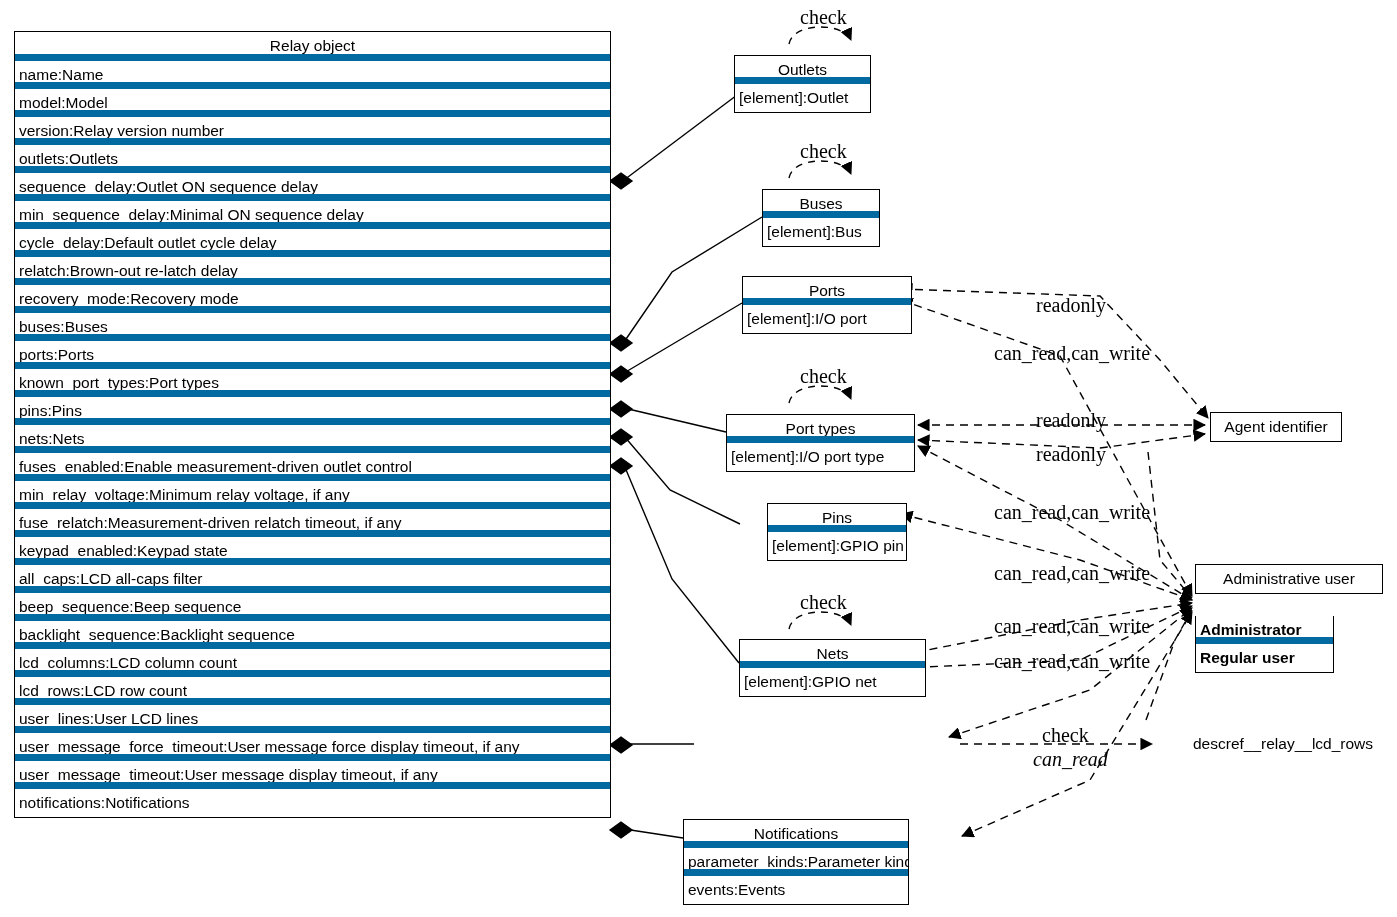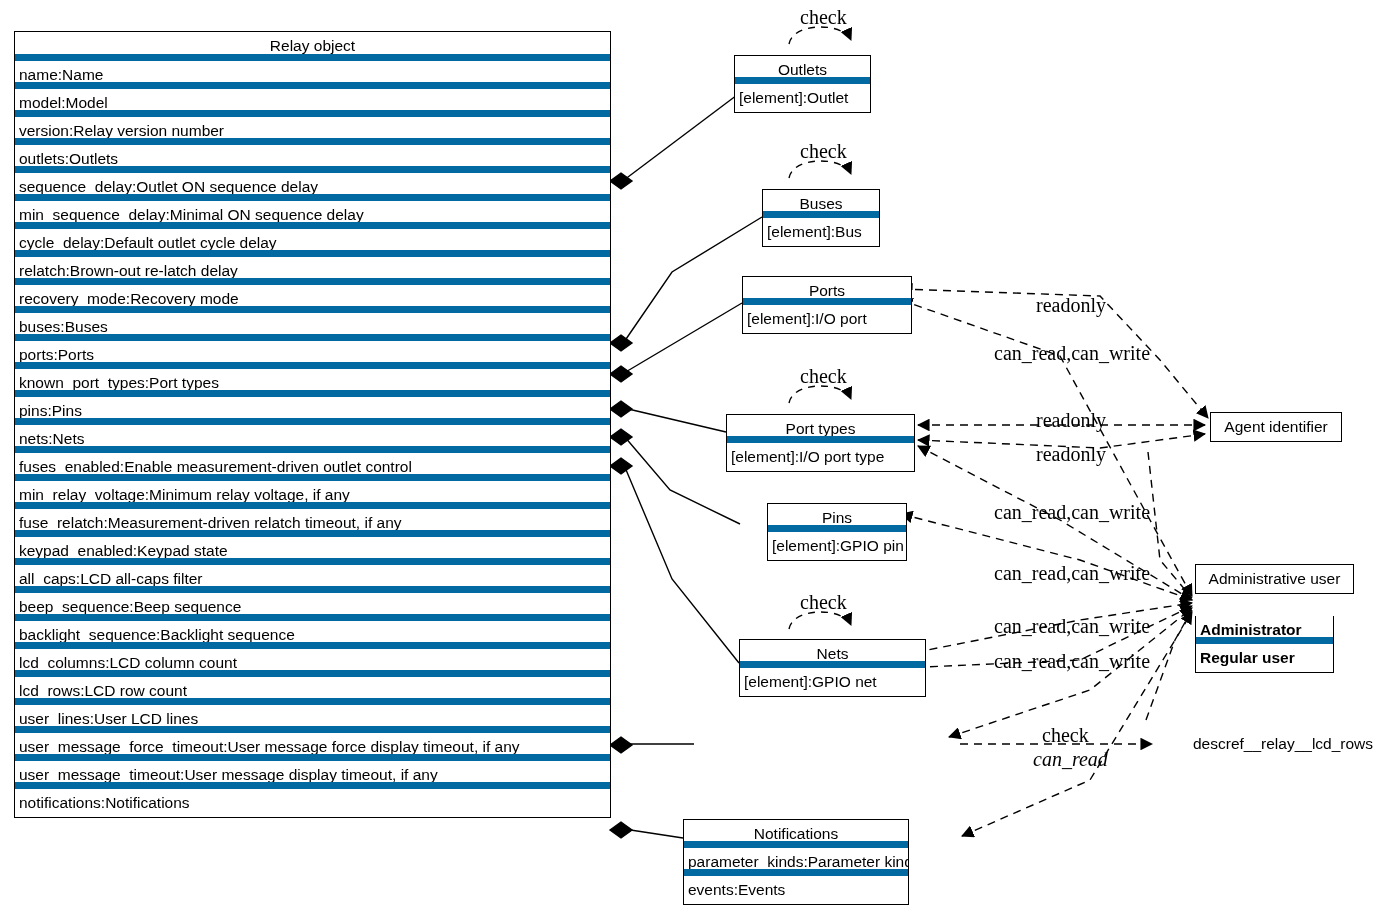--- a/index.html
+++ b/index.html
@@ -176,21 +176,21 @@
   <div class="uml small" style="left:683px;top:819px;width:226px;">
     <div class="cell hdr">Notifications</div>
     <div class="cell attr">parameter_kinds:Parameter kinds</div>
     <div class="cell attr">events:Events</div>
   </div>
 
   <div class="uml small" style="left:1210px;top:412px;width:132px;">
     <div class="cell hdr">Agent identifier</div>
   </div>
 
-  <div class="uml small" style="left:1195px;top:564px;width:159px;">
+  <div class="uml small" style="left:1195px;top:564px;width:188px;">
     <div class="cell hdr">Administrative user</div>
   </div>
   <div class="uml small" style="left:1195px;top:616px;width:139px;border-top:none;font-weight:bold;">
     <div class="cell attr">Administrator</div>
     <div class="cell attr">Regular user</div>
   </div>
 
   <div class="plainlabel" style="left:1166px;top:735px;margin-left:27px;">descref__relay__lcd_rows</div>
 
   <div class="elabel" style="left:800px;top:6px;">check</div>

